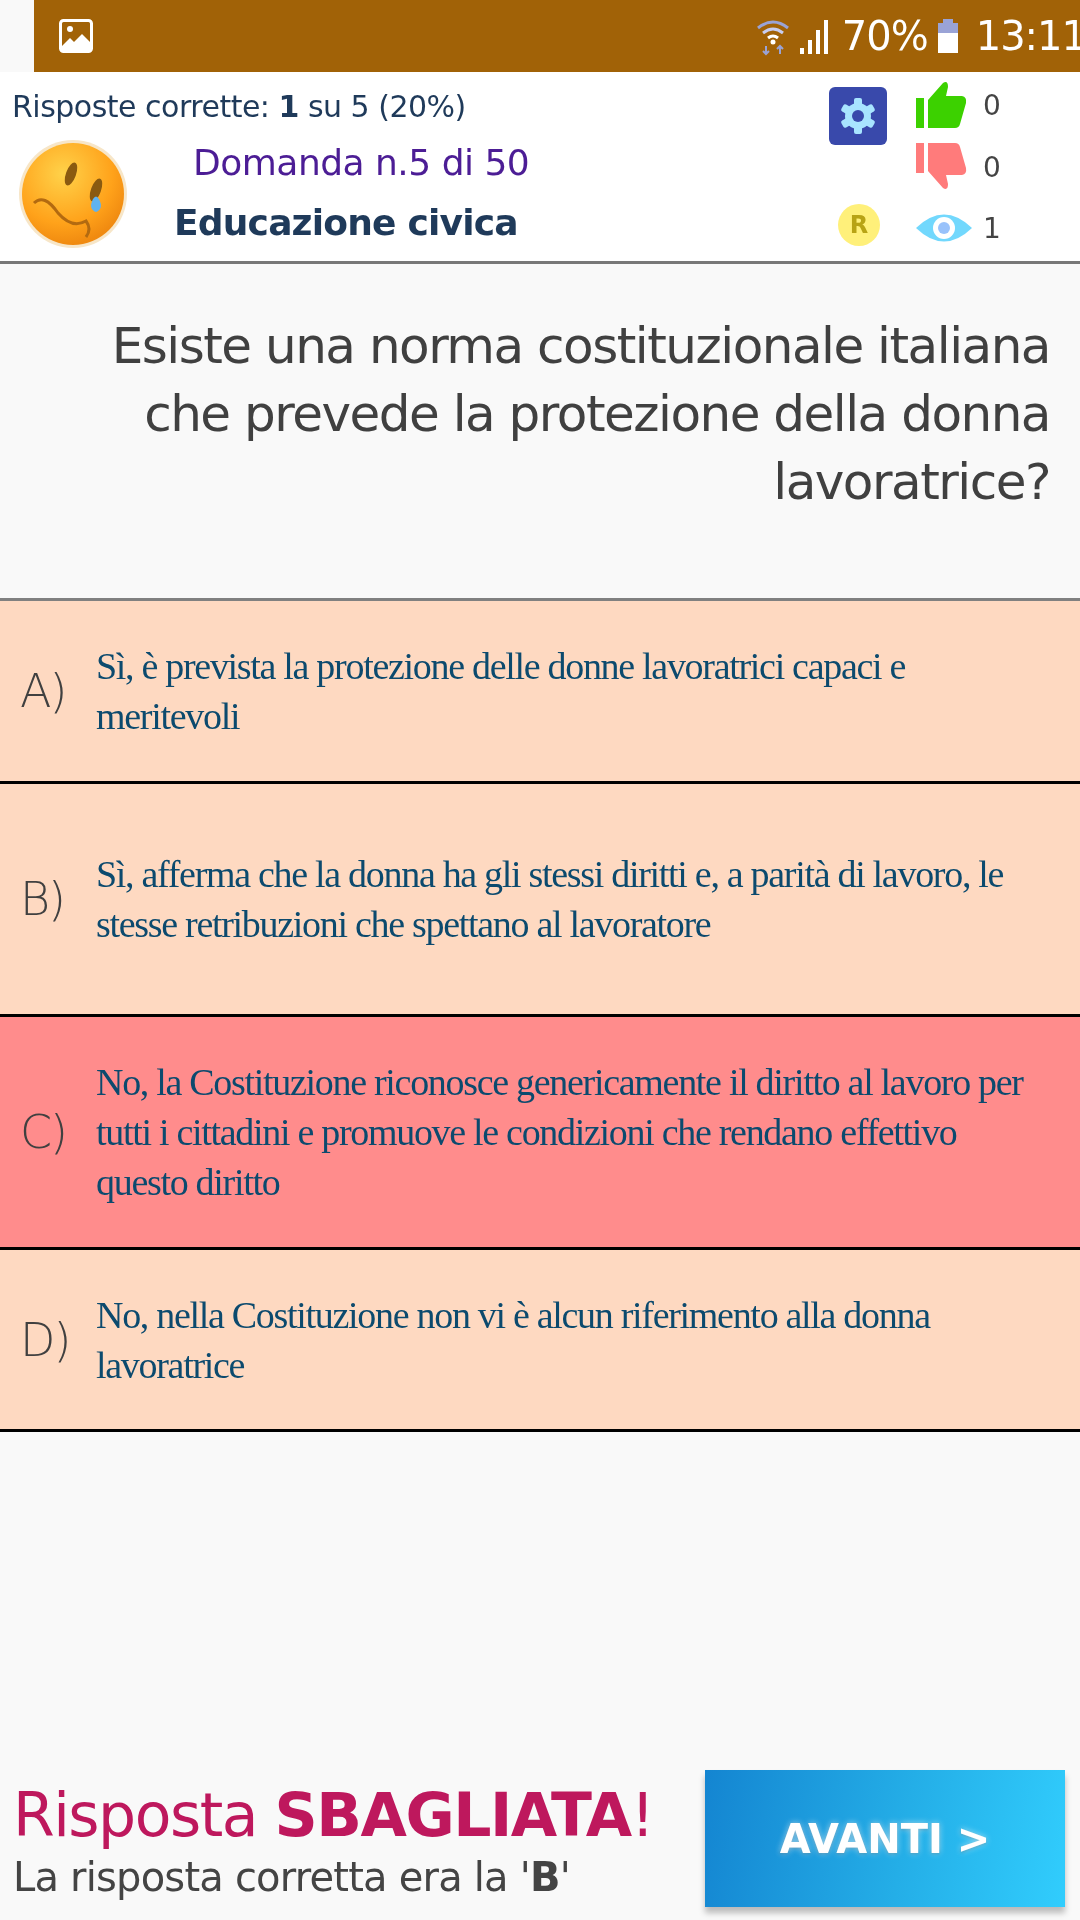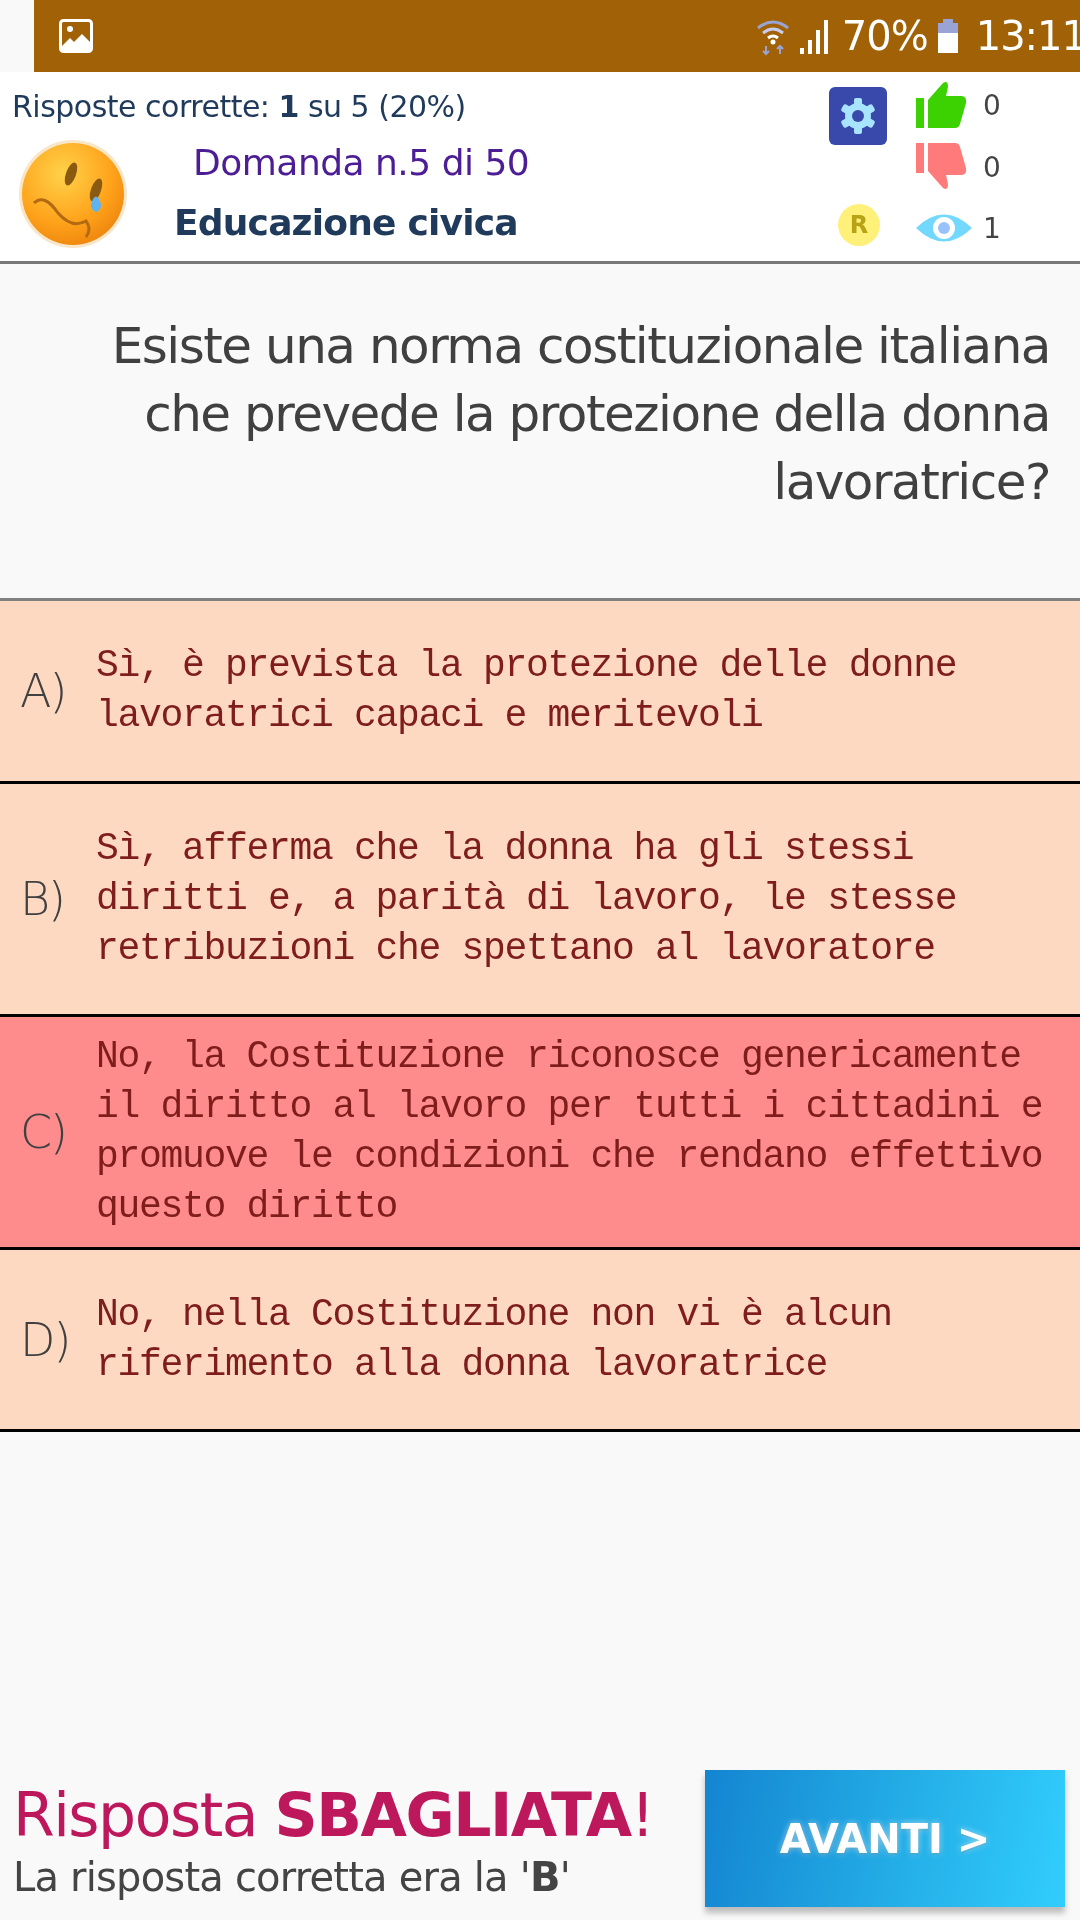--- a/index.html
+++ b/index.html
@@ -80,21 +80,21 @@
       cursor: pointer;
     }
     .option.wrong { background: #ff8c8c; }
     .option .letter {
       position: absolute; left: 20px; top: 50%; transform: translateY(-50%);
       font-family: "DejaVu Sans", sans-serif; font-size: 46px; color: #404040; letter-spacing: -2px;
       font-weight: 300;
     }
     .option .text {
       position: absolute; left: 96px; top: 50%; transform: translateY(-50%); width: 960px;
-      font-family: Liberation Mono, monospace; font-size: 38px; line-height: 50px; color: #7f1d1d;
+      font-family: Liberation Serif, serif; font-size: 38px; line-height: 50px; color: #0c4a6e;
       letter-spacing: -1.3px;
     }
     #opt-a { top: 601px; height: 180px; }
     #opt-b { top: 784px; height: 230px; }
     #opt-c { top: 1017px; height: 230px; }
     #opt-d { top: 1250px; height: 179px; }
 
     .result-title {
       position: absolute; left: 13px; top: 1780px;
       font-family: "DejaVu Sans", sans-serif; font-size: 60px; color: #be185d;

